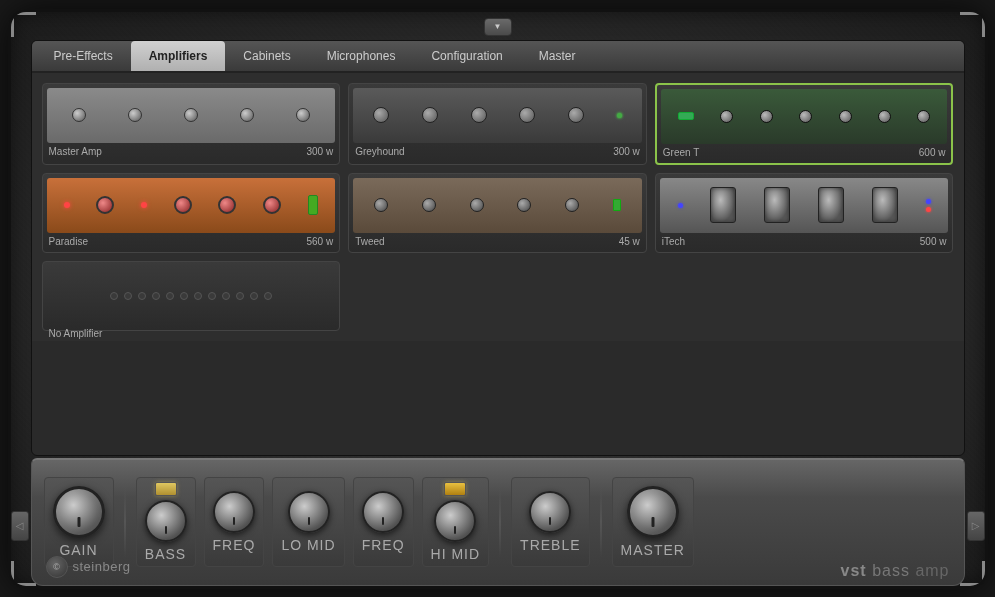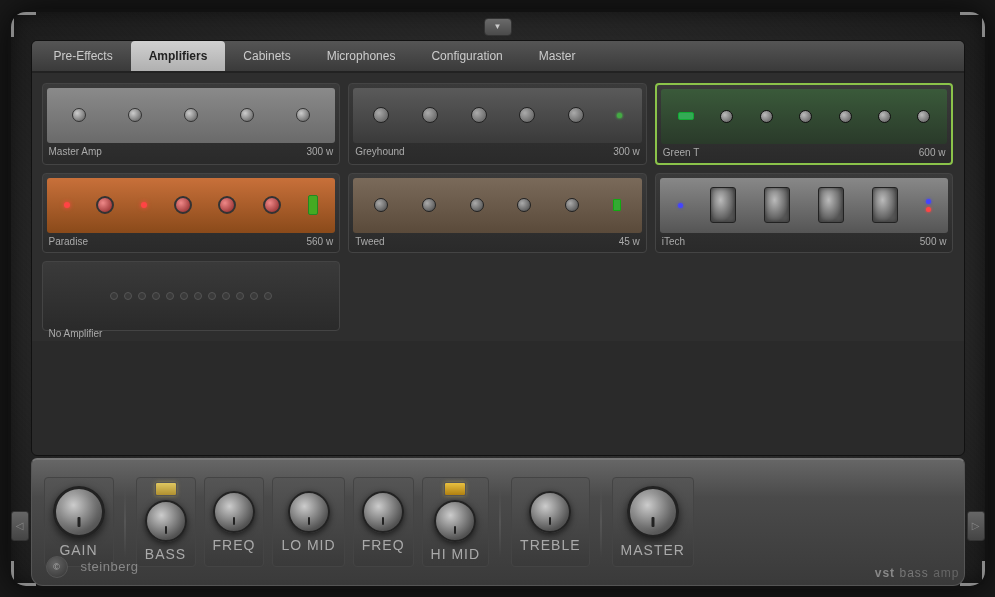--- a/index.html
+++ b/index.html
@@ -410,21 +410,21 @@
       bottom: 8px;
       left: 35px;
       display: flex;
       align-items: center;
       gap: 6px;
     }
 
     .steinberg-logo {
       display: flex;
       align-items: center;
-      gap: 13px;
+      gap: 5px;
       justify-content: center;
     }
 
     .steinberg-circle {
       width: 22px; height: 22px;
       background: radial-gradient(circle at 40% 35%, #666, #333);
       border-radius: 50%;
       border: 1px solid #555;
       display: flex;
       align-items: center;
@@ -439,22 +439,22 @@
 
     .steinberg-text {
       font-size: 13px;
       color: #888;
       letter-spacing: 0.5px;
     }
 
     .vst-brand {
       position: absolute;
       bottom: 6px;
-      right: 25px;
-      font-size: 12px;
+      right: 35px;
+      font-size: 16px;
       color: #555;
       letter-spacing: 1px;
     }
 
     .vst-brand span.vst {
       color: #888;
       font-weight: bold;
     }
 
     .vst-brand span.bass {

